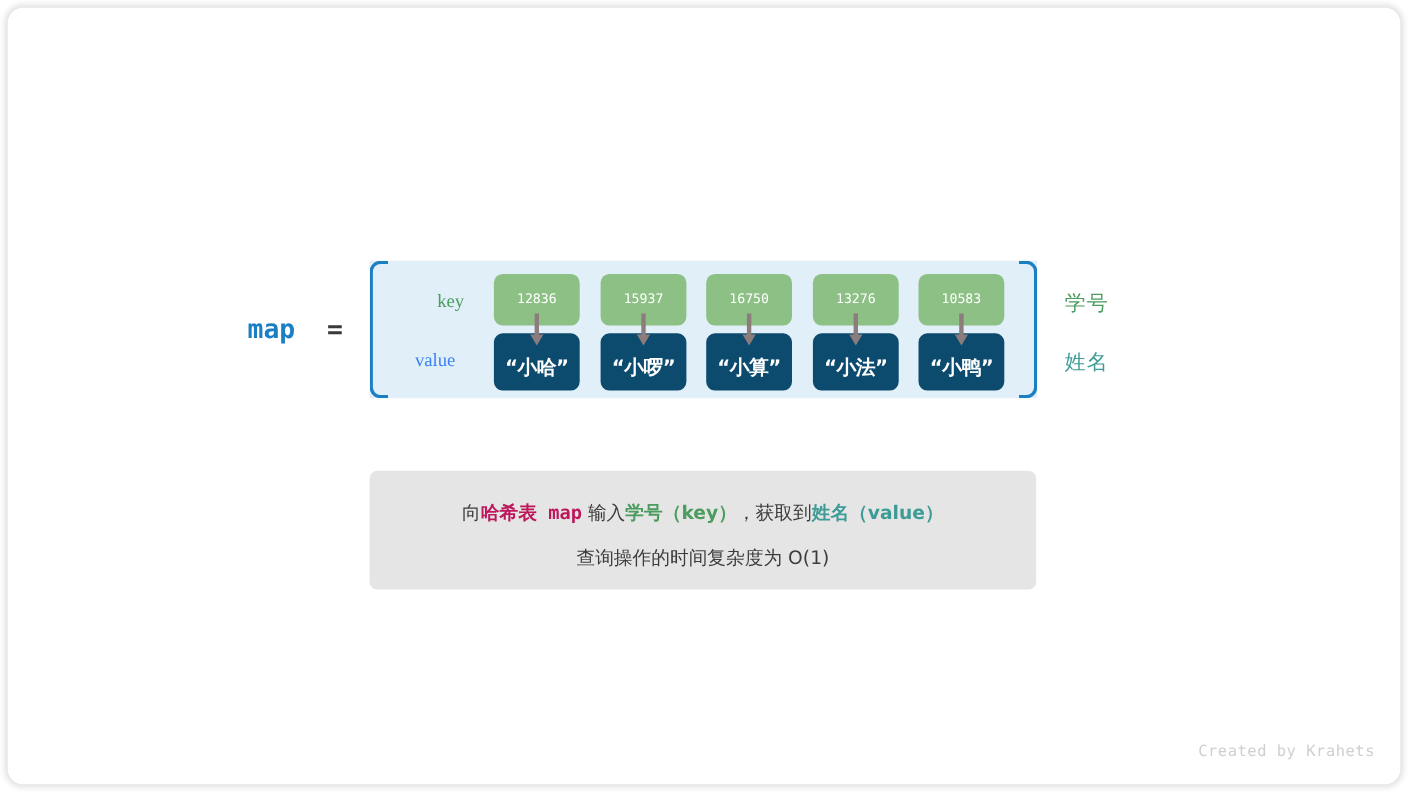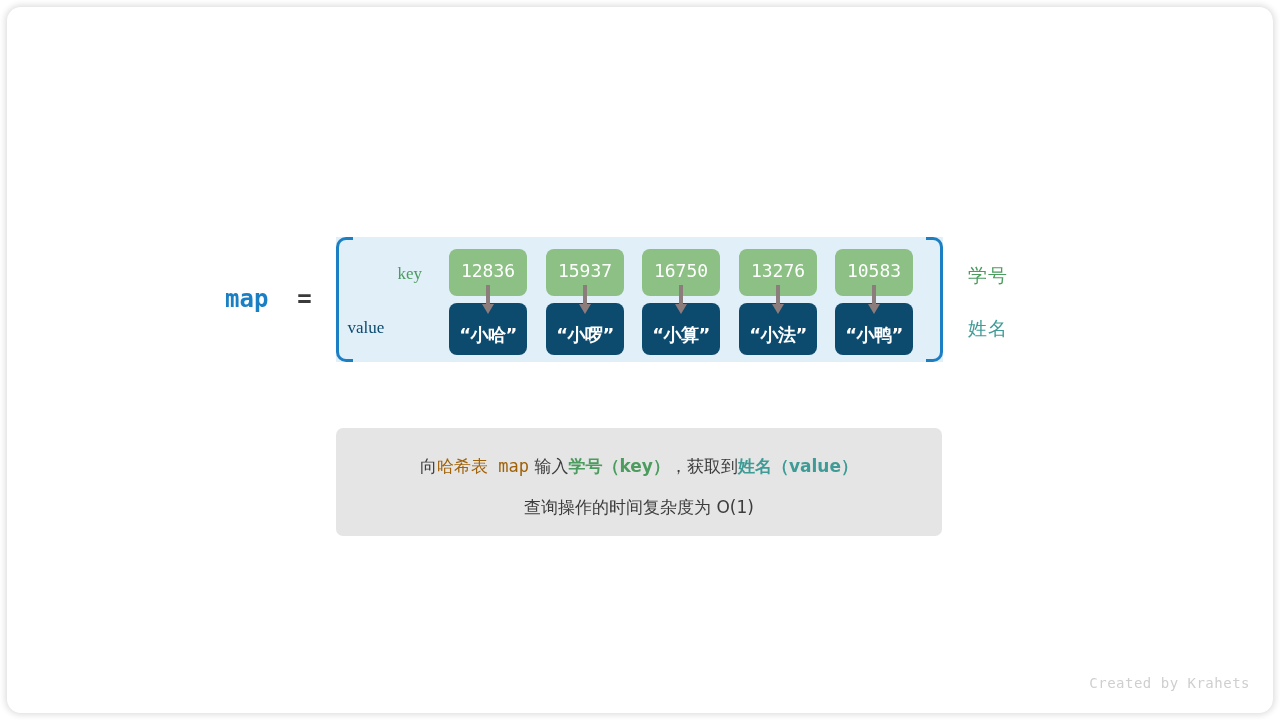--- a/index.html
+++ b/index.html
@@ -105,41 +105,40 @@
     font-family: Liberation Serif, serif;
     font-size: 17px;
     line-height: 22px;
   }
   .label-key {
     left: 352px;
     top: 263px;
     color: #4B9C5E;
   }
   .label-value {
-    left: 331px;
+    left: 344px;
     top: 317px;
-    color: #0c4a6e;
-    text-align: center;
+    color: #3b82f6;
   }
 
   
   .cell {
     position: absolute;
     width: 78px;
     box-sizing: border-box;
     border-radius: 8px;
     text-align: center;
     color: #ffffff;
   }
   .cell-key {
     height: 47px;
     top: 249px;
     background: #8CC084;
     font-family: "DejaVu Sans Mono", "Liberation Mono", monospace;
-    font-size: 18px;
+    font-size: 12px;
     line-height: 44px;
   }
   .cell-value {
     height: 52px;
     top: 303px;
     background: #0c4a6e;
     font-family: "DejaVu Sans", "Liberation Sans", sans-serif;
     font-size: 18px;
     font-weight: bold;
     line-height: 64px;
@@ -205,21 +204,21 @@
     left: 0;
     width: 606px;
     text-align: center;
     font-family: "DejaVu Sans", "Liberation Sans", sans-serif;
     font-size: 17px;
     color: #3C3C3C;
     white-space: pre;
   }
   .caption-line-1 { top: 27px; }
   .caption-line-2 { top: 68px; }
-  .cap-blue   { color: #a16207; font-weight: normal; }
+  .cap-blue   { color: #be185d; font-weight: bold; }
   .cap-green  { color: #4B9C5E; font-weight: bold; }
   .cap-teal   { color: #3E9B95; font-weight: bold; margin-top: 48px; }
   .cap-mono   { font-family: "DejaVu Sans Mono", "Liberation Mono", monospace; }
 
   
   .footer {
     position: absolute;
     right: 30px;
     top: 675px;
     font-family: "DejaVu Sans Mono", "Liberation Mono", monospace;

